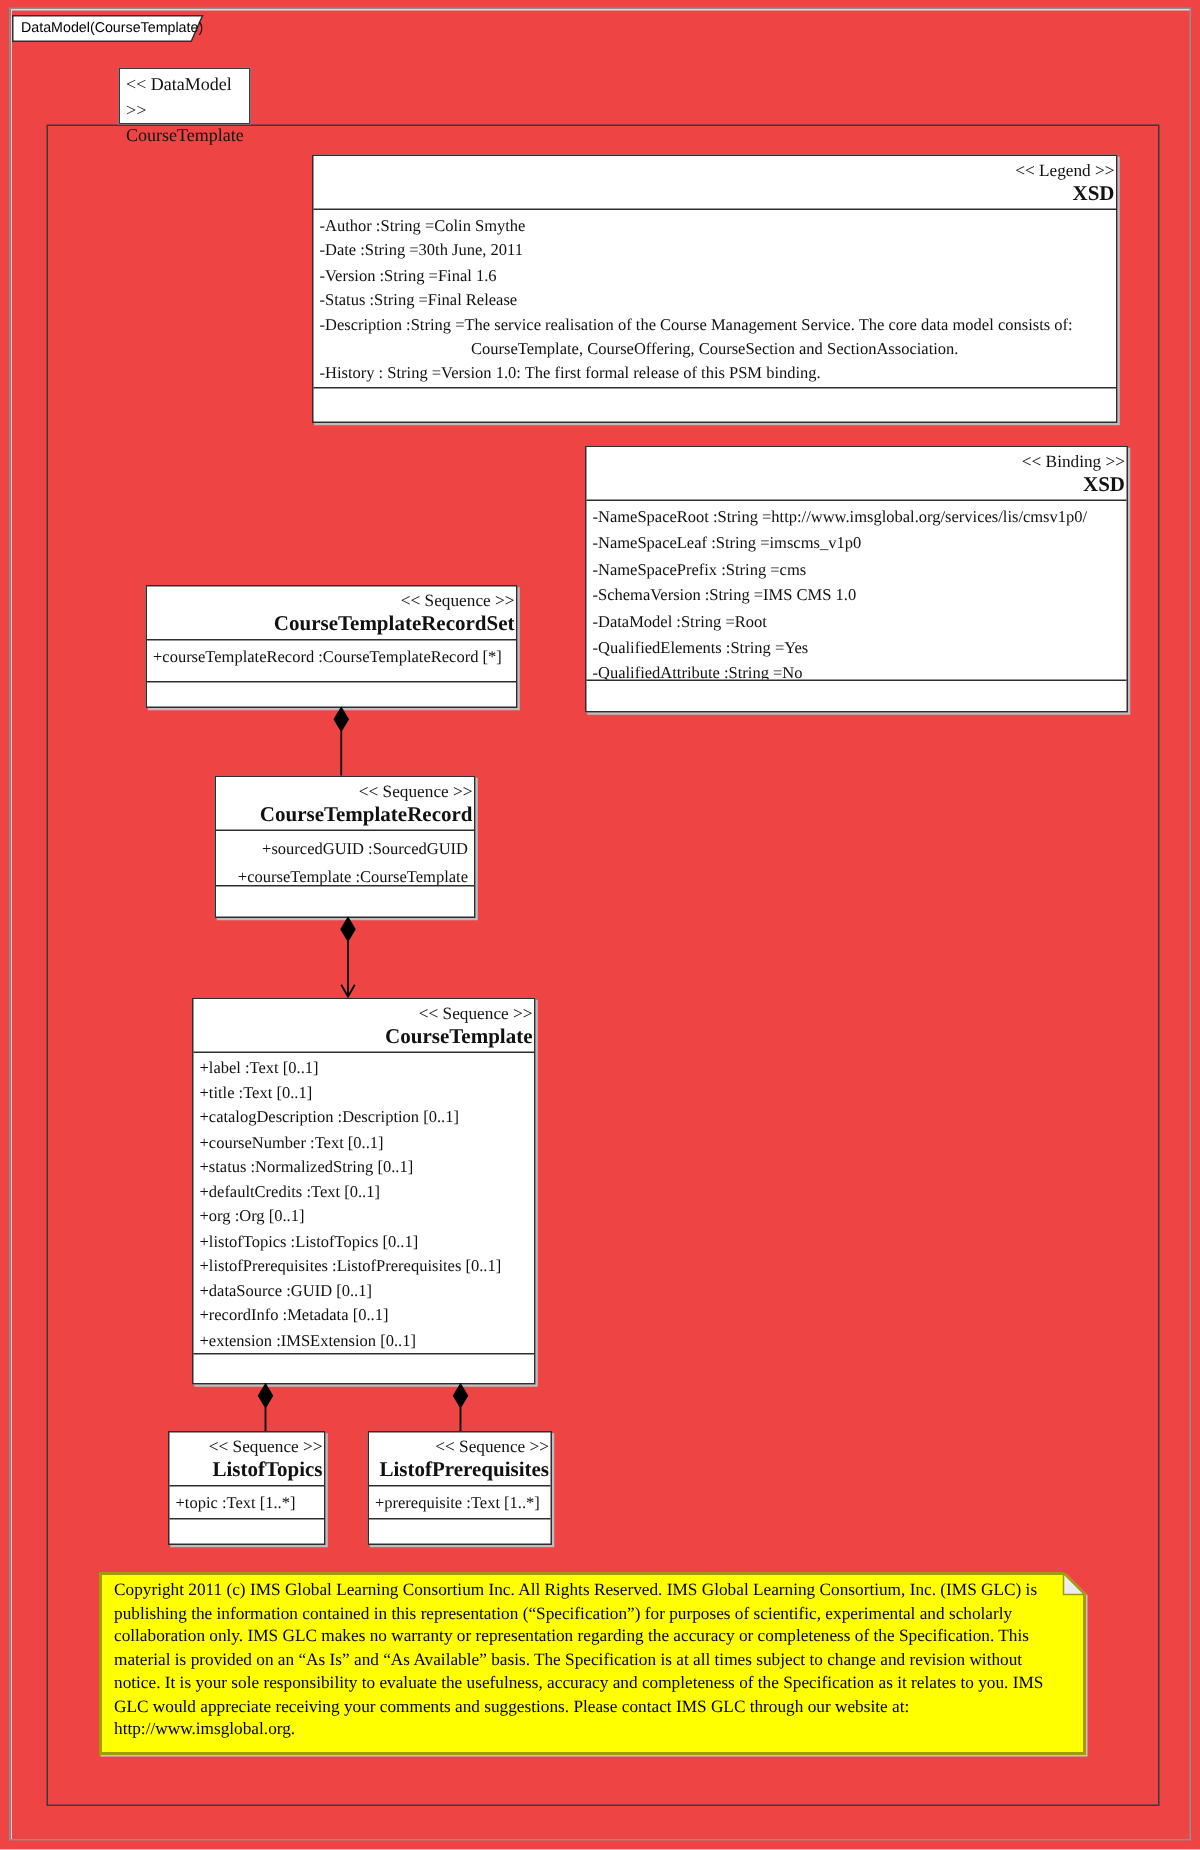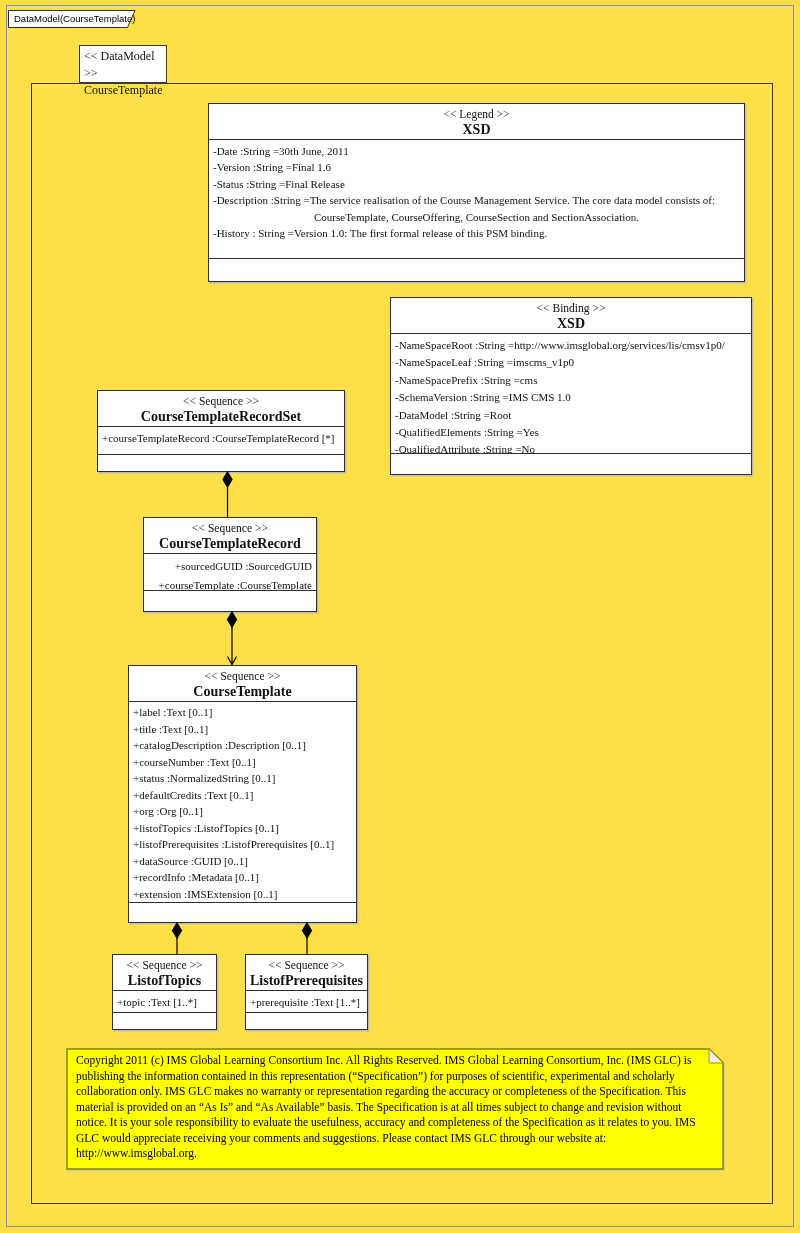--- a/index.html
+++ b/index.html
@@ -1,32 +1,32 @@
 <!DOCTYPE html>
 <html><head>
 <meta charset="utf-8">
 <style>
   html,body{margin:0;padding:0;background:#fff;}
-  .page{position:relative;width:800px;height:1233px;background:#fde047;overflow:hidden;
+  .page{position:relative;width:800px;height:1233px;background:#ef4444;overflow:hidden;
         font-family:"Liberation Serif","DejaVu Serif",serif;color:#111;}
   
   .outer-border{position:absolute;left:6px;top:5px;width:786px;height:1220px;
         border:1px solid #8f8f8f;box-shadow:inset 1px 1px 0 #dcdcdc;}
   
   .tab-svg{position:absolute;left:8px;top:10px;}
   .tab-label{position:absolute;left:14px;top:14px;font-family:"Liberation Sans","DejaVu Sans",sans-serif;
         font-size:9.5px;line-height:10px;white-space:nowrap;color:#000;}
   
   .frame{position:absolute;left:31px;top:83px;width:740px;height:1119px;border:1px solid #3a3a3a;}
   .frame-label{position:absolute;left:31px;top:45px;width:88px;height:38px;border:1px solid #3a3a3a;
         background:#fff;padding:2px 0 0 4px;box-sizing:border-box;font-size:12px;line-height:17px;margin-left:48px;}
   
   .cls{position:absolute;background:#fff;border:1px solid #2e2e2e;box-shadow:1.5px 1.5px 0 #bdbdbd;
         display:flex;flex-direction:column;box-sizing:border-box;}
-  .cls .title{border-bottom:1px solid #2e2e2e;text-align:center;padding:2px 1px 2px;}
+  .cls .title{border-bottom:1px solid #2e2e2e;text-align:right;padding:2px 1px 2px;}
   .cls .stereo{font-size:11.5px;line-height:16px;}
   .cls .cname{font-size:14px;line-height:15px;font-weight:bold;}
   .cls .attrs{border-bottom:1px solid #2e2e2e;flex:1;padding:3px 4px 0 4px;overflow:hidden;}
   .cls .attrs div{font-size:11px;line-height:16.6px;white-space:nowrap;}
   .cls .empty{flex:0 0 auto;}
   #box-legend{left:208px;top:103px;width:537px;height:179px;}
   #box-legend .empty{height:22px;}
   #box-legend .attrs div{white-space:normal;line-height:16.4px;padding-left:101px;text-indent:-101px;max-width:520px;}
   #box-binding{left:390px;top:297px;width:362px;height:178px;}
   #box-binding .empty{height:20px;}
@@ -67,20 +67,21 @@
     <div>&lt;&lt; DataModel &gt;&gt;</div>
     <div>CourseTemplate</div>
   </div>
 
   <div class="cls" id="box-legend">
     <div class="title">
       <div class="stereo">&lt;&lt; Legend &gt;&gt;</div>
       <div class="cname">XSD</div>
     </div>
     <div class="attrs">
+        <div>-Author :String =Colin Smythe</div>
         <div>-Date :String =30th June, 2011</div>
         <div>-Version :String =Final 1.6</div>
         <div>-Status :String =Final Release</div>
         <div>-Description :String =The service realisation of the Course Management Service.  The core data model consists of: CourseTemplate, CourseOffering, CourseSection and SectionAssociation.</div>
         <div>-History : String =Version 1.0: The first formal release of this PSM binding.</div>
       </div>
     <div class="empty"></div>
   </div>
 
   <div class="cls" id="box-binding">

